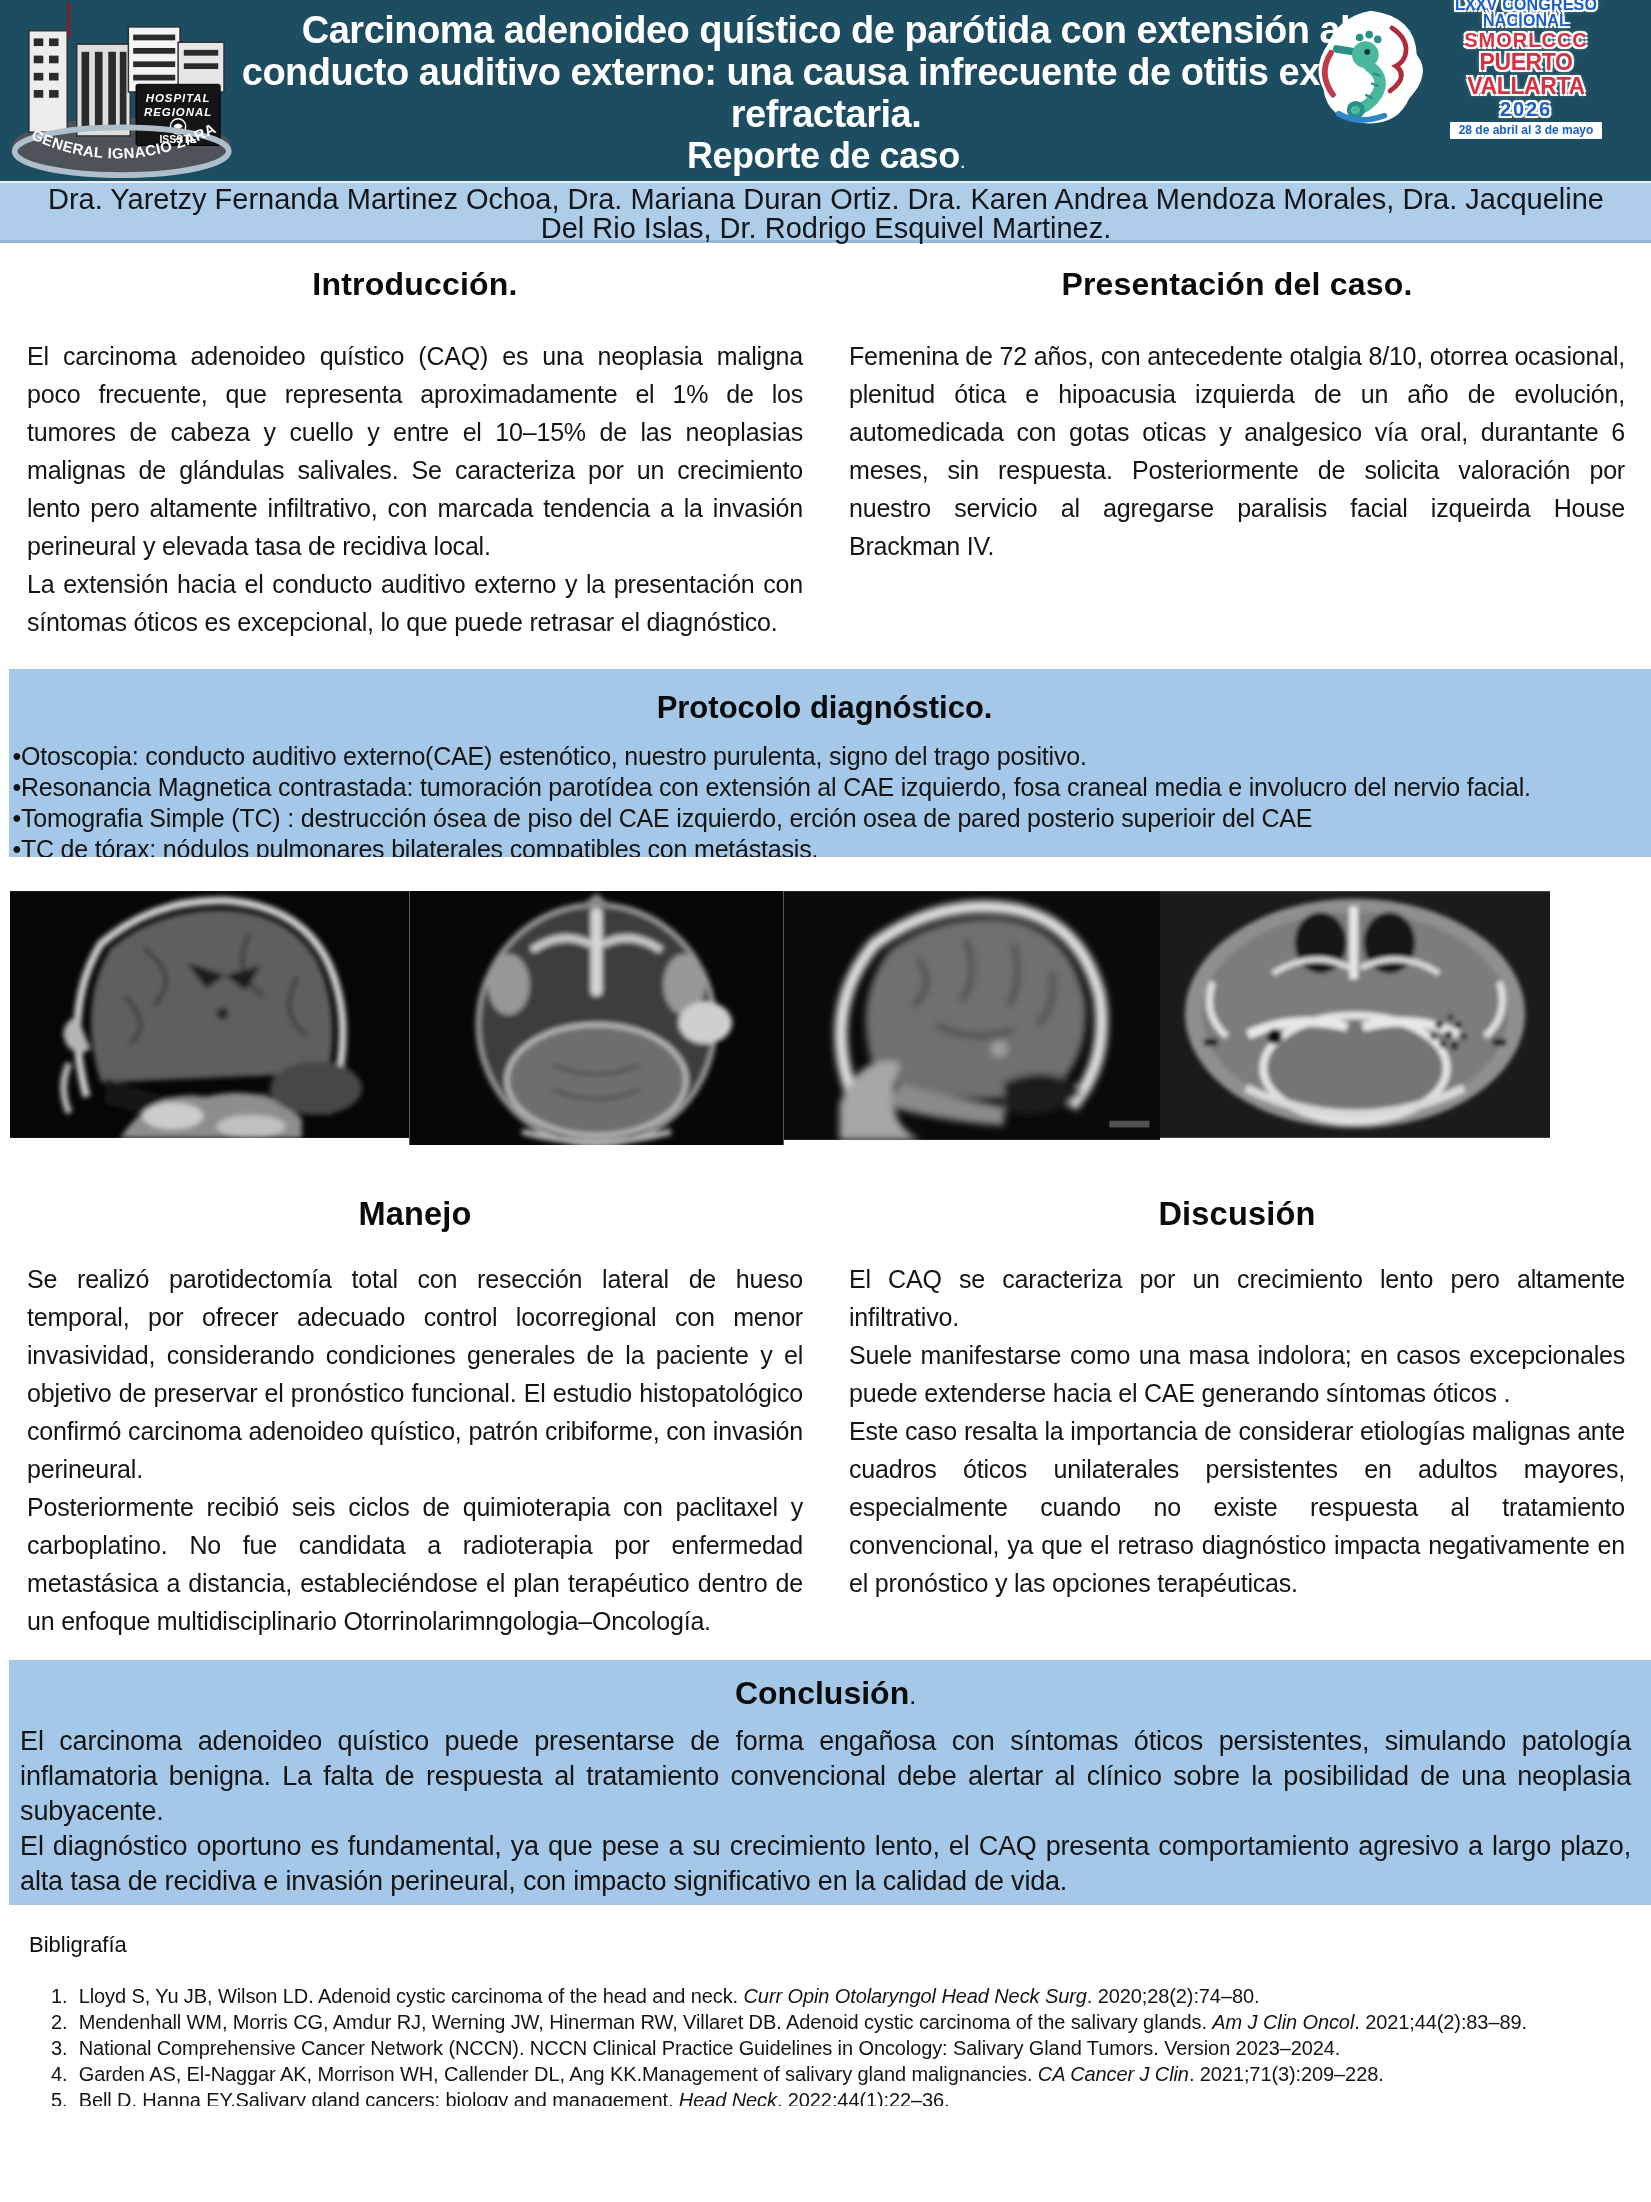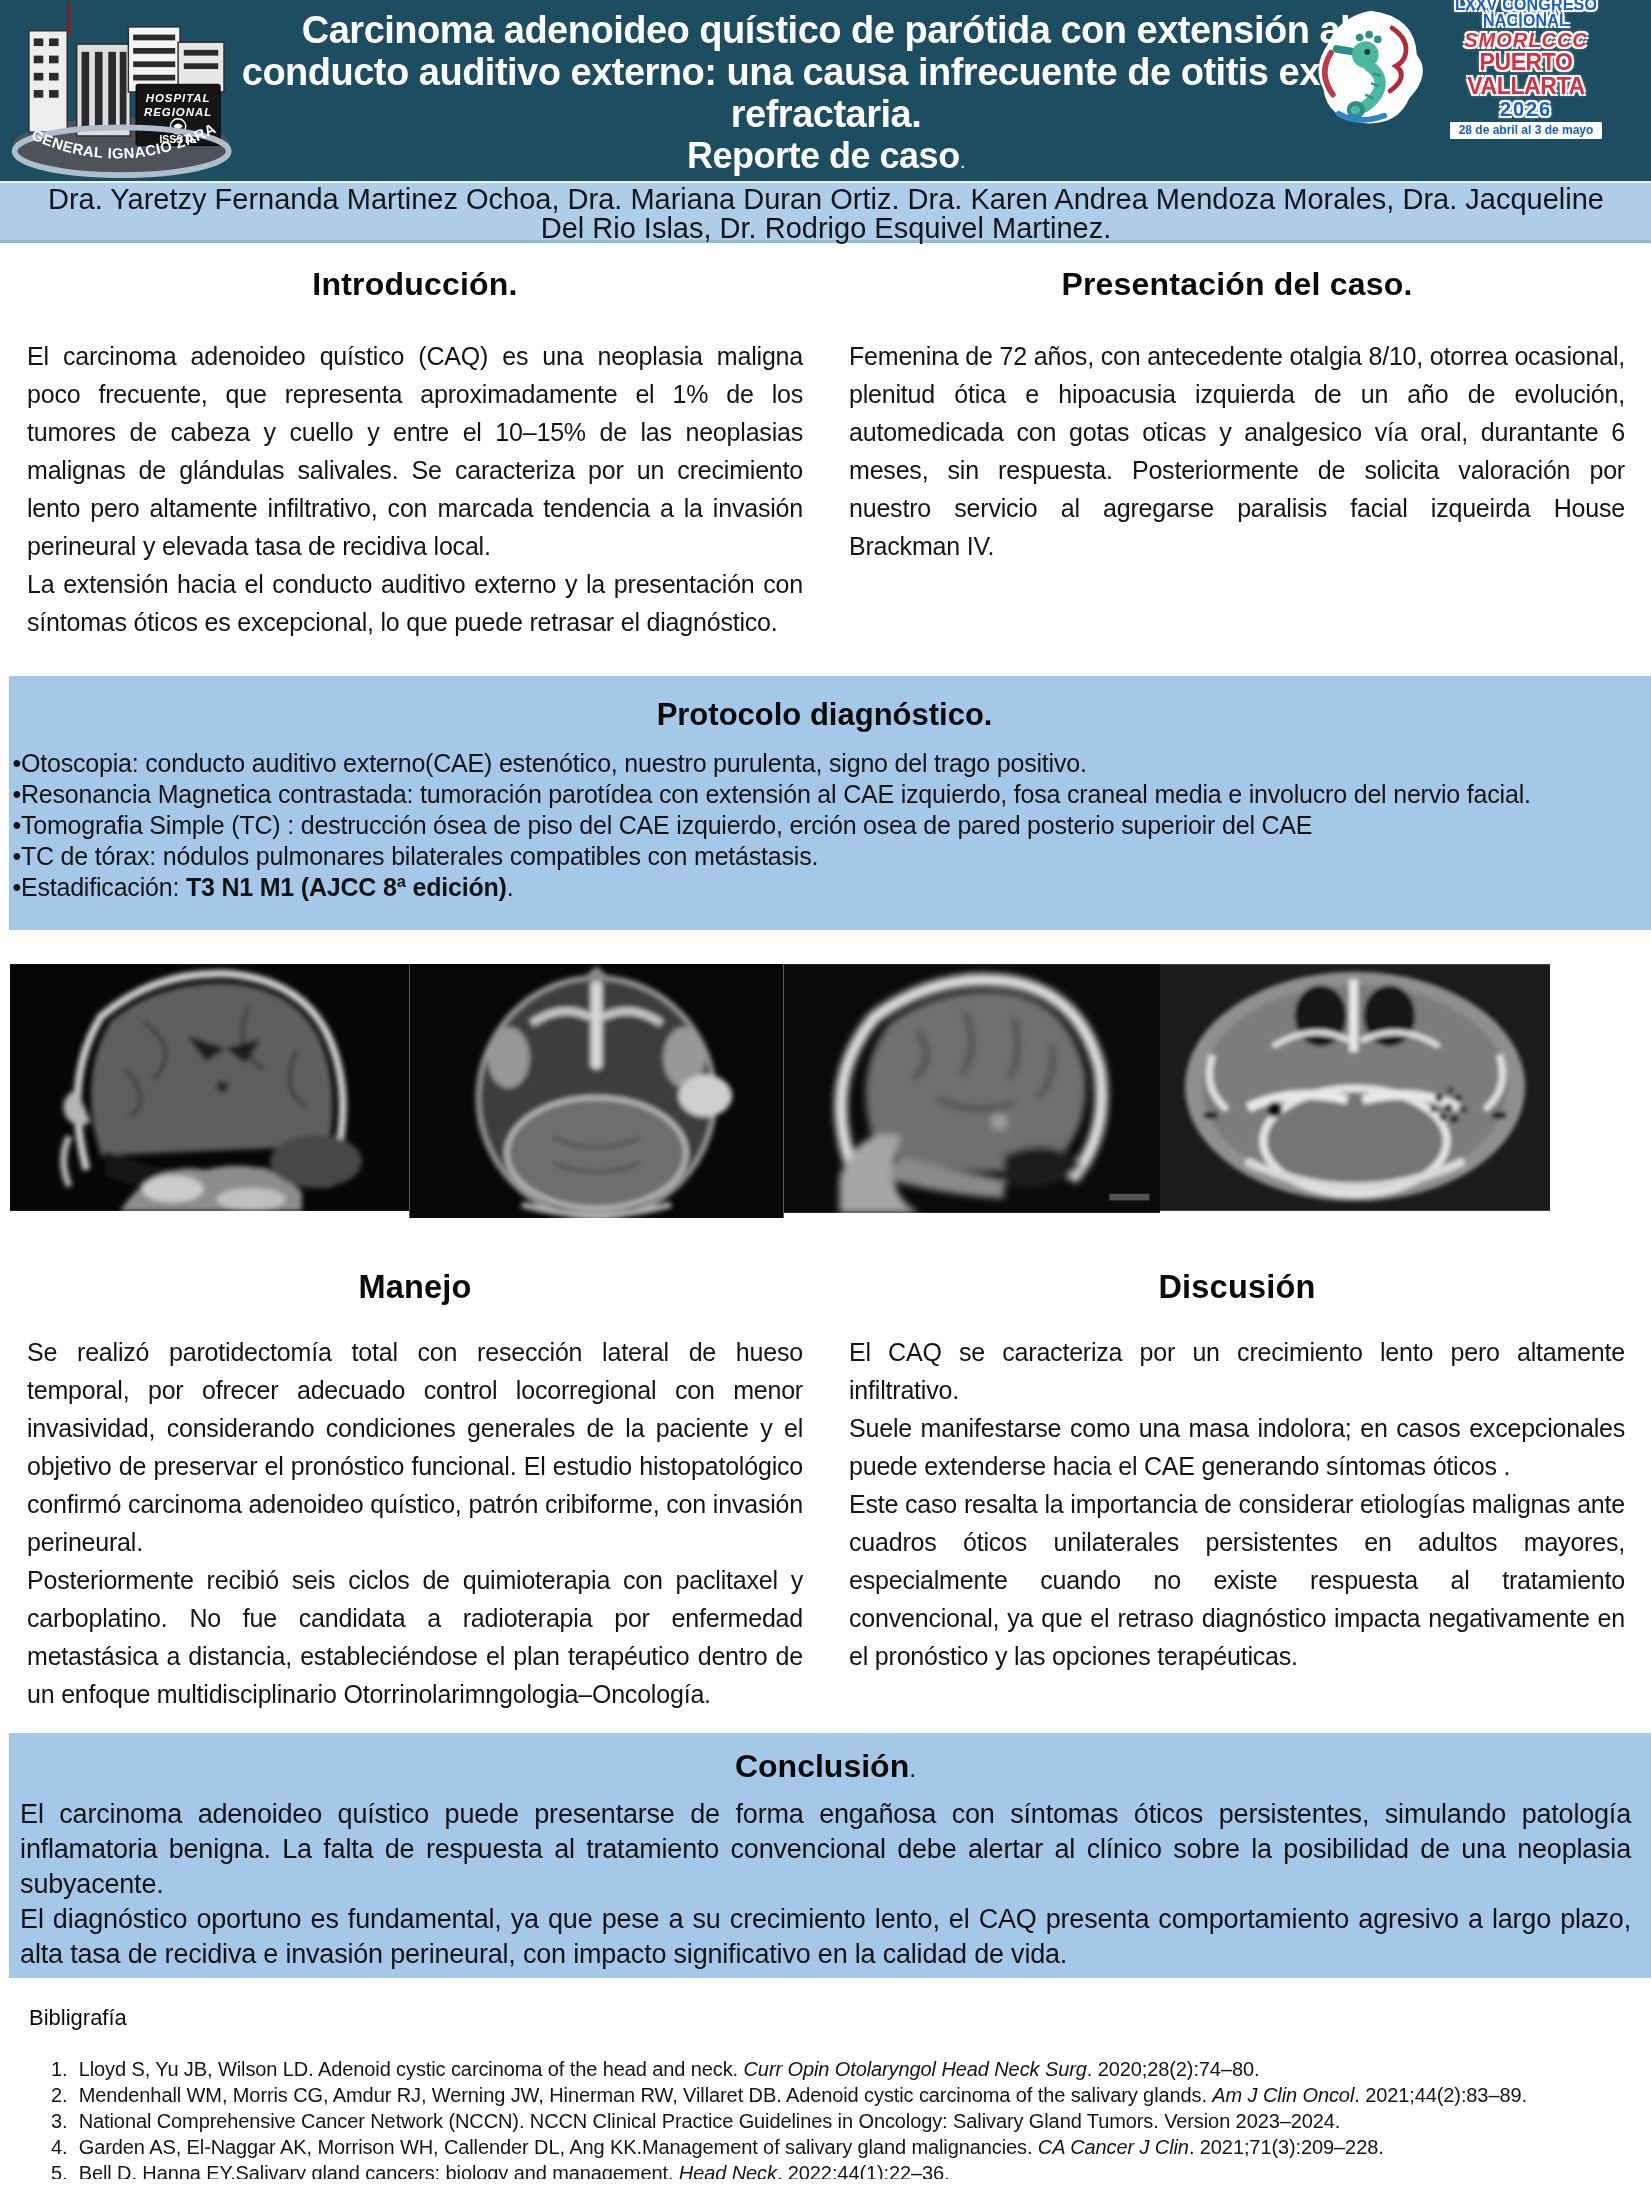--- a/index.html
+++ b/index.html
@@ -22,21 +22,21 @@
   .t-sub{font-size:36px;}
   .t-dot{font-size:21px;font-weight:normal;}
   .hlogo{position:absolute;left:5.7px;top:1.9px;width:239px;height:178px;z-index:3;}
   .clogo{
     position:absolute;right:25px;top:5.7px;width:317px;height:124px;z-index:3;
     display:flex;align-items:center;
   }
   .clogo-text{width:184px;text-align:center;font-weight:bold;line-height:1.04;
     text-shadow:-1.9px -1.9px 0 #fff,1.9px -1.9px 0 #fff,-1.9px 1.9px 0 #fff,1.9px 1.9px 0 #fff,0 0 4.8px #fff;}
   .cl1{font-size:16px;color:#1a5fc8;letter-spacing:0.2px;}
-  .cl2{font-size:20px;color:#d8303e;letter-spacing:1px;font-style:italic;}
+  .cl2{font-size:20px;color:#d8303e;letter-spacing:1px;}
   .cl3{font-size:23px;color:#d8303e;letter-spacing:-0.4px;}
   .cl4{font-size:20px;color:#1a5fc8;letter-spacing:1.9px;}
   .cl5{display:inline-block;font-size:12px;color:#1a5fc8;background:#ffffff;
        border-radius:1px;padding:1.9px 8.6px;margin-top:2.9px;text-shadow:none;}
 
   
   .authors-bar{
     height:61px;background:#aecde9;border-top:1.9px solid #f0f5fa;border-bottom:3.8px solid #93b8da;
     box-sizing:border-box;text-align:center;font-size:29px;line-height:29px;
     padding:1.9px 29px 0 29px;color:#15161a;
@@ -45,21 +45,21 @@
   
   .two-col{display:grid;grid-template-columns:1fr 1fr;column-gap:46px;padding:0 27px;box-sizing:border-box;overflow:hidden;}
   .row1{height:426px;}
   .row2{height:476px;}
   .col h2{text-align:center;font-size:32px;margin:23px 0 34px 0;color:#0b0b0b;letter-spacing:0.2px;}
   .row2 .col h2{margin:11.5px 0 27px 0;font-size:32.5px;}
   .col p{font-size:25px;line-height:38px;text-align:justify;margin:0;letter-spacing:-0.2px;}
 
   
   .blue{background:#a5c8e8;margin-left:8.6px;box-sizing:border-box;overflow:hidden;}
-  .protocolo{height:254px;padding:0 15.3px 0 3.8px;margin-top:7px;}
+  .protocolo{height:188px;padding:0 15.3px 0 3.8px;}
   .protocolo h2{text-align:center;font-size:31px;margin:0 0 15.3px 0;padding-top:21px;color:#0b0b0b;}
   .protocolo p.bullet{font-size:25px;line-height:31px;margin:0;text-align:justify;letter-spacing:-0.2px;}
 
   .conclusion{height:245px;padding:0 21px 0 11.5px;}
   .conclusion h2{text-align:center;font-size:32px;margin:0 0 11.5px 0;padding-top:15.3px;color:#0b0b0b;}
   .conclusion .dot{font-weight:normal;font-size:25px;}
   .conclusion p{font-size:27px;line-height:35px;text-align:justify;margin:0;letter-spacing:-0.2px;}
 
   
   .img-row{height:327px;box-sizing:border-box;padding:34px 0 0 9.6px;display:flex;align-items:flex-start;background:#fff;}

